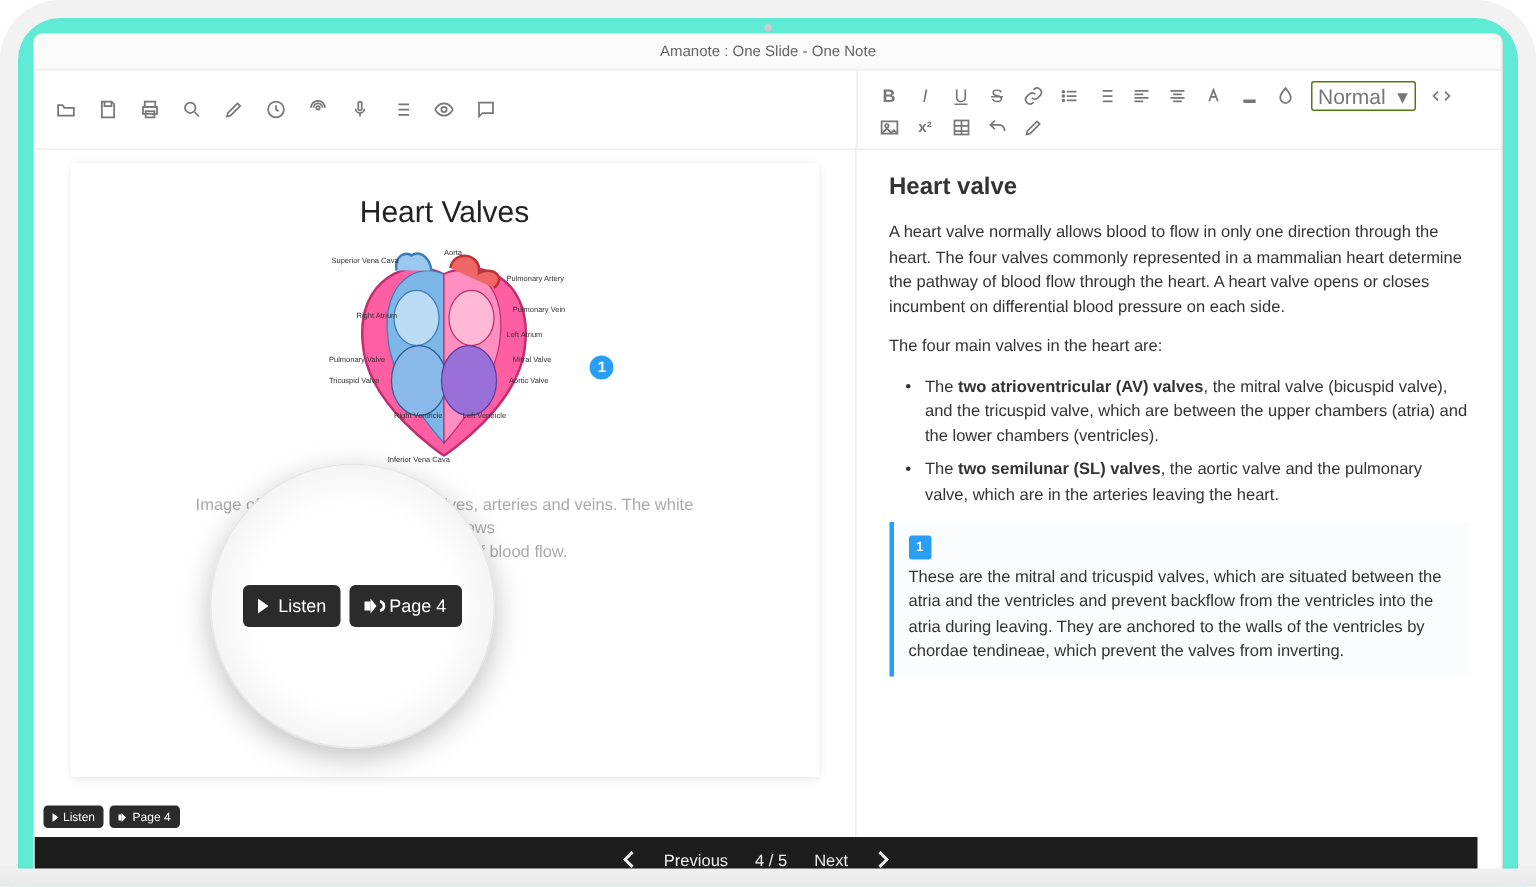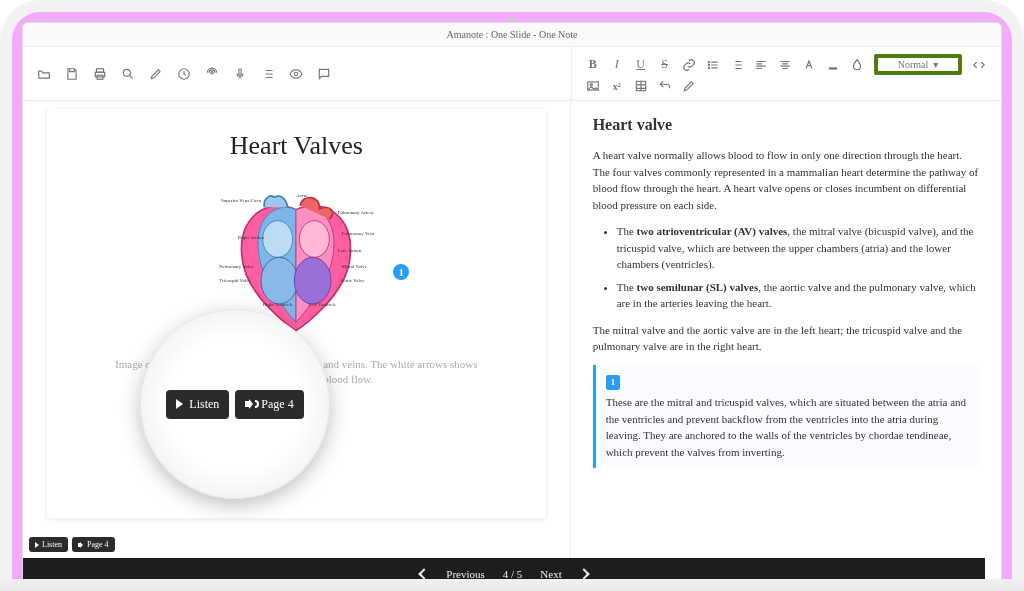--- a/index.html
+++ b/index.html
@@ -7,26 +7,25 @@
     font-family: -apple-system, BlinkMacSystemFont, "Segoe UI", Helvetica, Arial, sans-serif;
     background: #fff;
     width: 1024px;
     height: 591px;
     position: relative;
     overflow: hidden;
   }
   .laptop {
     position: absolute;
     inset: 0;
-    background: #f0abfc;
+    background: #5eead4;
     border-radius: 40px 40px 0 0;
     border: 12px solid #f2f2f2;
     border-bottom: none;
     overflow: hidden;
-    font-family: Liberation Serif, serif;
   }
   .laptop-inner {
     position: absolute;
     top: 10px; left: 10px; right: 10px; bottom: 0;
     background: #fff;
     border: 1px solid #ddd;
     border-radius: 6px 6px 0 0;
     overflow: hidden;
   }
   .camera {
@@ -61,21 +60,21 @@
   .toolbar-left { flex: 0 0 56%; }
   .toolbar-right {
     flex: 1;
     flex-wrap: wrap;
     gap: 10px;
     row-gap: 4px;
     border-left: 1px solid #eee;
   }
   .tb-icon { width: 14px; height: 14px; display: inline-flex; align-items: center; justify-content: center; color:#777; }
   .tb-icon svg { width: 14px; height: 14px; }
-  .format-select { font-size:10px; color:#777; border:4px solid #4d7c0f; padding:1px 20px; border-radius:2px; background:#fff; }
+  .format-select { font-size:14px; color:#777; border:1px solid #4d7c0f; padding:1px 4px; border-radius:2px; background:#fff; }
   .content {
     display: flex;
     position: absolute;
     top: 74px; 
     left: 0; right: 0; bottom: 32px;
   }
   .slide-pane {
     flex: 0 0 56%;
     position: relative;
     display: flex;
@@ -87,21 +86,21 @@
   .slide {
     width: 100%;
     height: 100%;
     background: #fff;
     box-shadow: 0 1px 6px rgba(0,0,0,0.1);
     padding: 16px 20px;
     display:flex;
     flex-direction:column;
     align-items:center;
   }
-  .slide h1 { font-size: 26px; font-weight: 400; color:#222; margin: 6px 0 28px; }
+  .slide h1 { font-size: 20px; font-weight: 400; color:#222; margin: 6px 0 8px; }
   .heart-wrap { position: relative; display:flex; align-items:center; justify-content:center; }
   .heart { width: 170px; height: 150px; }
   .ref-badge {
     position:absolute; right:-28px; top:50%;
     width:16px;height:16px;border-radius:50%;
     background:#2a9df4;color:#fff;font-size:10px;
     display:flex;align-items:center;justify-content:center;
     font-weight:600;
   }
   .lbl { font-size:6px; fill:#333; }
@@ -389,25 +388,25 @@
           <div class="caption">
             <span>Image of the heart showing the valves, arteries and veins. The white arrows shows</span><br>
             <span>the normal direction of blood flow.</span>
           </div>
         </div>
       </div>
 
       <div class="notes-pane">
         <h2>Heart valve</h2>
         <p>A heart valve normally allows blood to flow in only one direction through the heart. The four valves commonly represented in a mammalian heart determine the pathway of blood flow through the heart. A heart valve opens or closes incumbent on differential blood pressure on each side.</p>
+        <p>The four main valves in the heart are:</p>
         <ul>
           <li><span>The </span><b>two atrioventricular (AV) valves</b><span>, the mitral valve (bicuspid valve), and the tricuspid valve, which are between the upper chambers (atria) and the lower chambers (ventricles).</span></li>
           <li><span>The </span><b>two semilunar (SL) valves</b><span>, the aortic valve and the pulmonary valve, which are in the arteries leaving the heart.</span></li>
         </ul>
-        <p>The mitral valve and the aortic valve are in the left heart; the tricuspid valve and the pulmonary valve are in the right heart.</p>
         <div class="note-ref">
           <span class="num">1</span>
           <div>These are the mitral and tricuspid valves, which are situated between the atria and the ventricles and prevent backflow from the ventricles into the atria during leaving. They are anchored to the walls of the ventricles by chordae tendineae, which prevent the valves from inverting.</div>
         </div>
       </div>
 
     </div>
 
     <div class="mini-controls">
       <div class="mini-btn">

